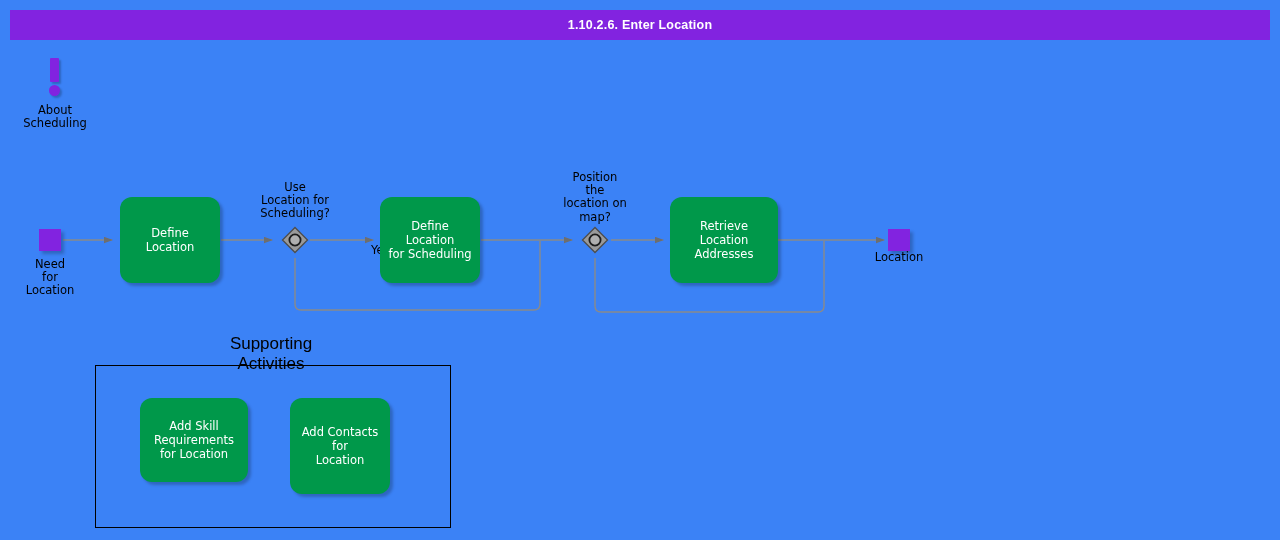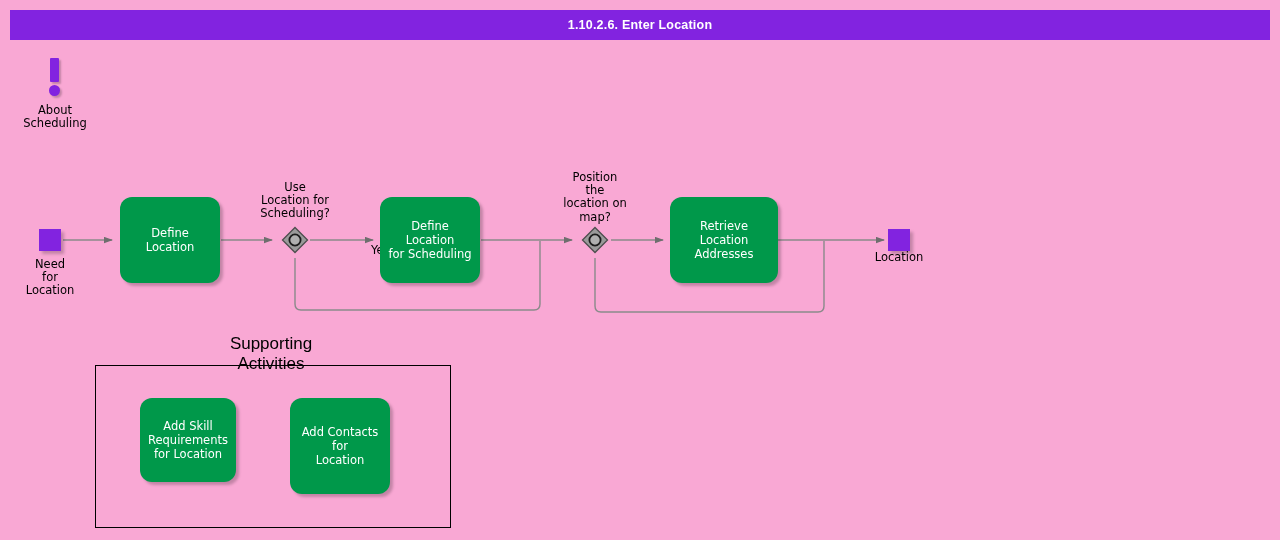--- a/index.html
+++ b/index.html
@@ -12,21 +12,21 @@
     font-family: "DejaVu Sans", sans-serif;
     width: 1280px;
     height: 540px;
     overflow: hidden;
     position: relative;
   }
   #canvas {
     position: relative;
     width: 1280px;
     height: 540px;
-    background: #f9a8d4;
+    background: #3b82f6;
   }
 
   
   .titlebar {
     position: absolute;
     left: 10px;
     top: 10px;
     width: 1260px;
     height: 30px;
     background: #8223E0;
@@ -234,20 +234,20 @@
 
   <div class="node" style="left:888px; top:229px;">
     <div class="event-square"></div>
   </div>
   <div class="node-label" style="left:849px; top:251px; width:100px;">Location</div>
 
   <div class="group-title" style="left:221px; top:334px; width:100px;">Supporting
 Activities</div>
   <div class="group-box" style="left:95px; top:365px; width:356px; height:163px;"></div>
 
-  <div class="node task" style="left:140px; top:398px; width:96px; height:84px;text-align:center;">Add Skill
+  <div class="node task" style="left:140px; top:398px; width:108px; height:84px;text-align:center;">Add Skill
 Requirements
 for Location</div>
 
   <div class="node task" style="left:290px; top:398px; width:100px; height:96px;">Add Contacts for
 Location</div>
 
 </div>
 
 </body></html>

